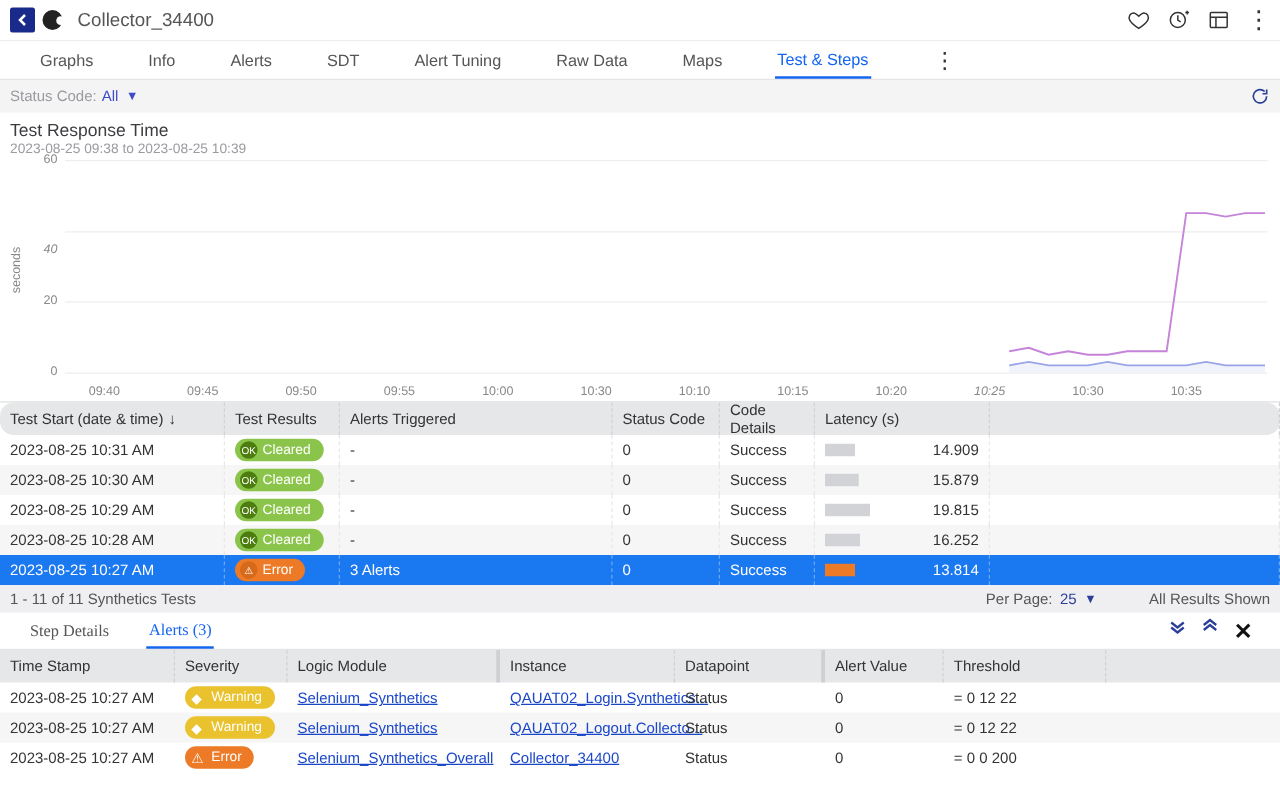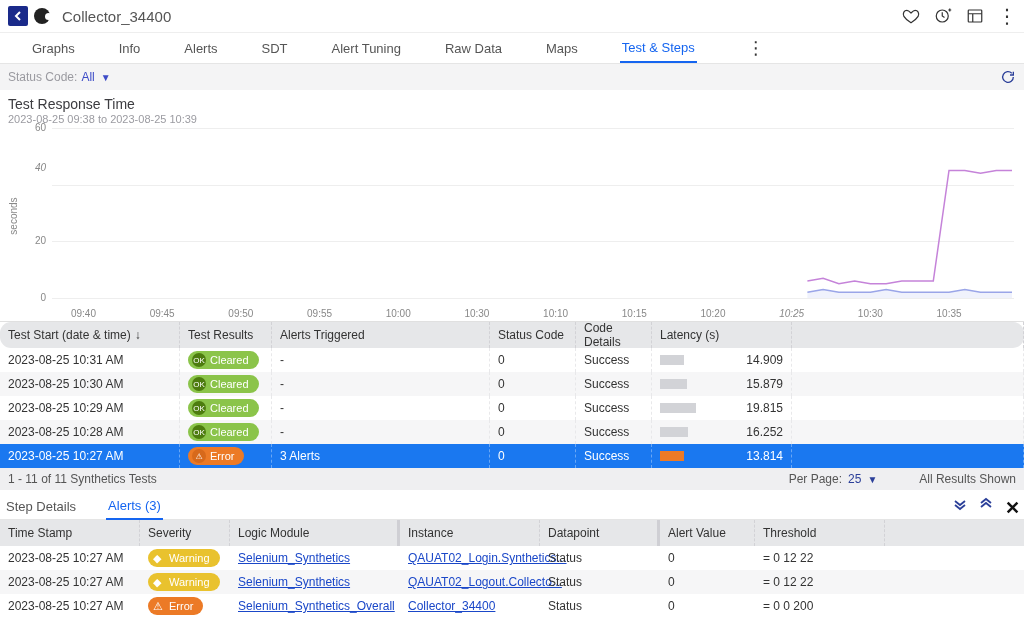--- a/index.html
+++ b/index.html
@@ -66,21 +66,21 @@
   .pill.error .dot{background:#d7691b;}
   .latbar{height:10px;background:#d2d3d7;}
 
   
   .tbl1-foot{display:flex;align-items:center;height:22px;background:#efeff1;font-size:12px;color:#555;padding:0 8px;gap:24px;}
   .tbl1-foot .pp{margin-left:auto; display:flex; align-items:center; gap:6px;}
   .tbl1-foot .pp .val{color:#2b3f99;}
   .tbl1-foot .allres{margin-left:18px;}
 
   
-  .subtabs{display:flex;align-items:flex-end;height:30px;padding:0 4px;border-bottom:1px solid #e5e5e5;}
+  .subtabs{display:flex;align-items:center;height:30px;padding:0 22px;border-bottom:1px solid #e5e5e5;font-family:Liberation Serif, serif;}
   .subtab{margin-right:28px;font-size:13px;color:#555;padding:5px 2px;cursor:pointer;}
   .subtab.active{color:#1565f0;border-bottom:2px solid #1565f0;margin-bottom:-1px;}
   .subtabs .icons{margin-left:auto;display:flex;gap:12px;color:#2b3f99;font-size:15px;}
   .subtabs .icons .x{color:#111;font-weight:bold;font-size:18px;}
 
   
   .tbl2-head{display:flex;height:26px;background:#e6e7e9;font-size:12px;color:#333;align-items:center;}
   .tbl2-head .th{padding:0 8px;font-weight:500;border-right:1px dashed #d2d2d6;height:100%;display:flex;align-items:center;}
   .tbl2-row{display:flex;height:24px;align-items:center;font-size:12px;color:#333;}
   .tbl2-row:nth-child(even){background:#f6f6f7;}
@@ -167,21 +167,21 @@
   <div class="chart-title">Test Response Time</div>
   <div class="chart-sub">2023-08-25 09:38 to 2023-08-25 10:39</div>
   <div class="chart-body">
     <div class="ylab">seconds</div>
     <div id="chart-dyn">
         <div class="grid-line" style="top: 170px;"></div>
         <div class="ytick" style="top: 164px;">0</div>
         <div class="grid-line" style="top: 113.333px;"></div>
         <div class="ytick" style="top: 107.333px;">20</div>
         <div class="grid-line" style="top: 56.6667px;"></div>
-        <div class="ytick" style="top: 34px; font-style: italic;">40</div>
+        <div class="ytick" style="top: 66px; font-style: italic;">40</div>
         <div class="grid-line" style="top: 0px;"></div>
         <div class="ytick" style="top: -6px;">60</div>
         <div class="xtick" style="left: 75.4754px;">09:40</div>
         <div class="xtick" style="left: 154.164px;">09:45</div>
         <div class="xtick" style="left: 232.852px;">09:50</div>
         <div class="xtick" style="left: 311.541px;">09:55</div>
         <div class="xtick" style="left: 390.23px;">10:00</div>
         <div class="xtick" style="left: 468.918px;">10:30</div>
         <div class="xtick" style="left: 547.607px;">10:10</div>
         <div class="xtick" style="left: 626.295px;">10:15</div>

